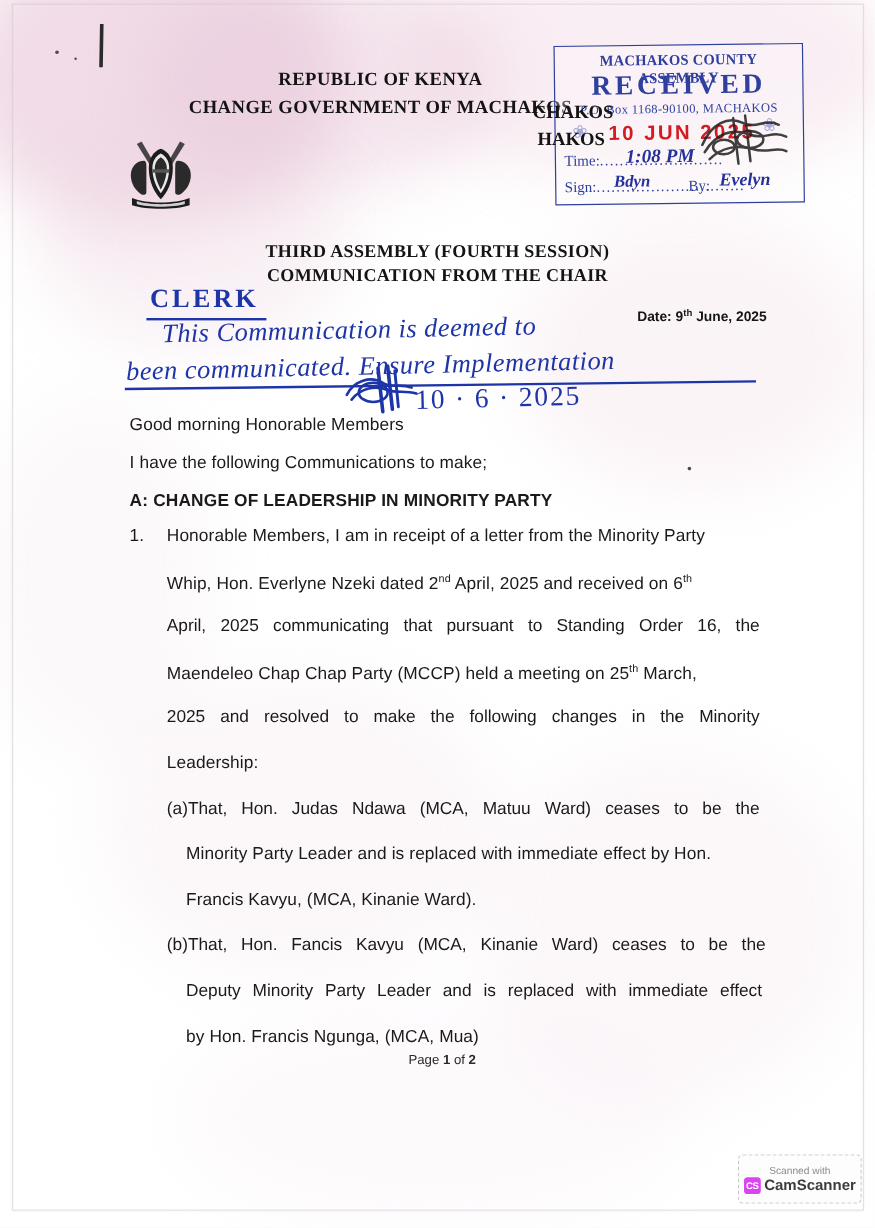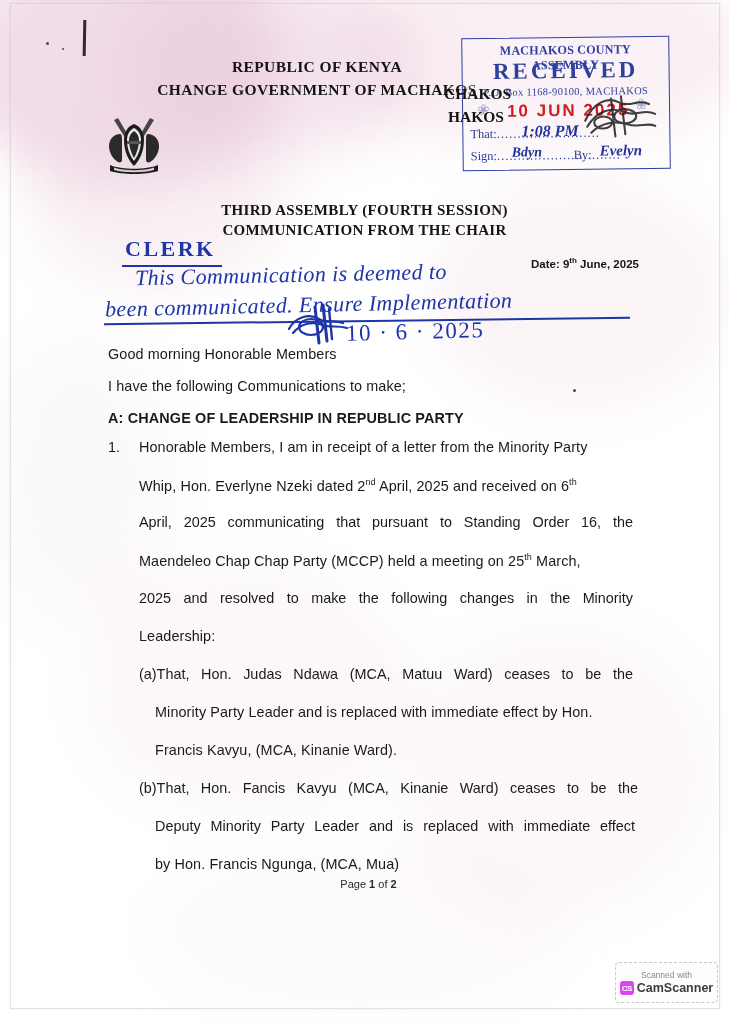--- a/index.html
+++ b/index.html
@@ -374,21 +374,21 @@
     <div id="received-stamp">
       <div id="stamp-org">MACHAKOS COUNTY ASSEMBLY</div>
       <div id="stamp-received">RECEIVED</div>
       <div id="stamp-pobox">P.O. Box 1168-90100, MACHAKOS</div>
       <div id="stamp-date">10 JUN 2025</div>
 
       <div class="stamp-floret" id="floret-l">❀</div>
       <div class="stamp-floret" id="floret-r">❀</div>
 
       <div id="stamp-time-row">
-        <span class="stamp-field-label">That:</span><span class="stamp-dots">.........................</span>
+        <span class="stamp-field-label">Time:</span><span class="stamp-dots">.........................</span>
       </div>
       <span class="hand-ink" style="position:absolute;left:58px;top:84px;font-size:16px;">1:08 PM</span>
 
       <div id="stamp-sign-row">
         <span class="stamp-field-label">Sign:</span><span class="stamp-dots">..............................</span>
       </div>
       <span class="hand-ink" style="position:absolute;left:48px;top:106px;font-size:14px;">Bdyn</span>
       <span style="position:absolute;left:110px;top:110px;font-size:12.5px;">By:</span>
       <span class="hand-ink" style="position:absolute;left:136px;top:105px;font-size:15px;">Evelyn</span>
 
@@ -431,21 +431,21 @@
       </svg>
       <div id="ann-date">10 · 6 · 2025</div>
     </div>
 
     <div id="date-line"><span>Date: 9</span><sup>th</sup><span> June, 2025</span></div>
 
     <div id="body-text">
 
       <div class="body-line" style="left:108px;top:0px;">Good morning Honorable Members</div>
       <div class="body-line" style="left:108px;top:32px;">I have the following Communications to make;</div>
-      <div class="body-line bold" style="left:108px;top:64px;">A: CHANGE OF LEADERSHIP IN REPUBLIC PARTY</div>
+      <div class="body-line bold" style="left:108px;top:64px;">A: CHANGE OF LEADERSHIP IN MINORITY PARTY</div>
 
       <div id="list-num-1">1.</div>
       <div class="body-line" style="left:139px;top:93px;">Honorable Members, I am in receipt of a letter from the Minority Party</div>
 
       <div class="body-line" style="left:139px;top:131px;"><span>Whip, Hon. Everlyne Nzeki dated 2</span><sup>nd</sup><span> April, 2025 and received on 6</span><sup>th</sup></div>
 
       <div class="just-line" style="left:139px;top:168px;width:494px;">April, 2025 communicating that pursuant to Standing Order 16, the</div>
 
       <div class="body-line" style="left:139px;top:206px;"><span>Maendeleo Chap Chap Party (MCCP) held a meeting on 25</span><sup>th</sup><span> March,</span></div>
 

